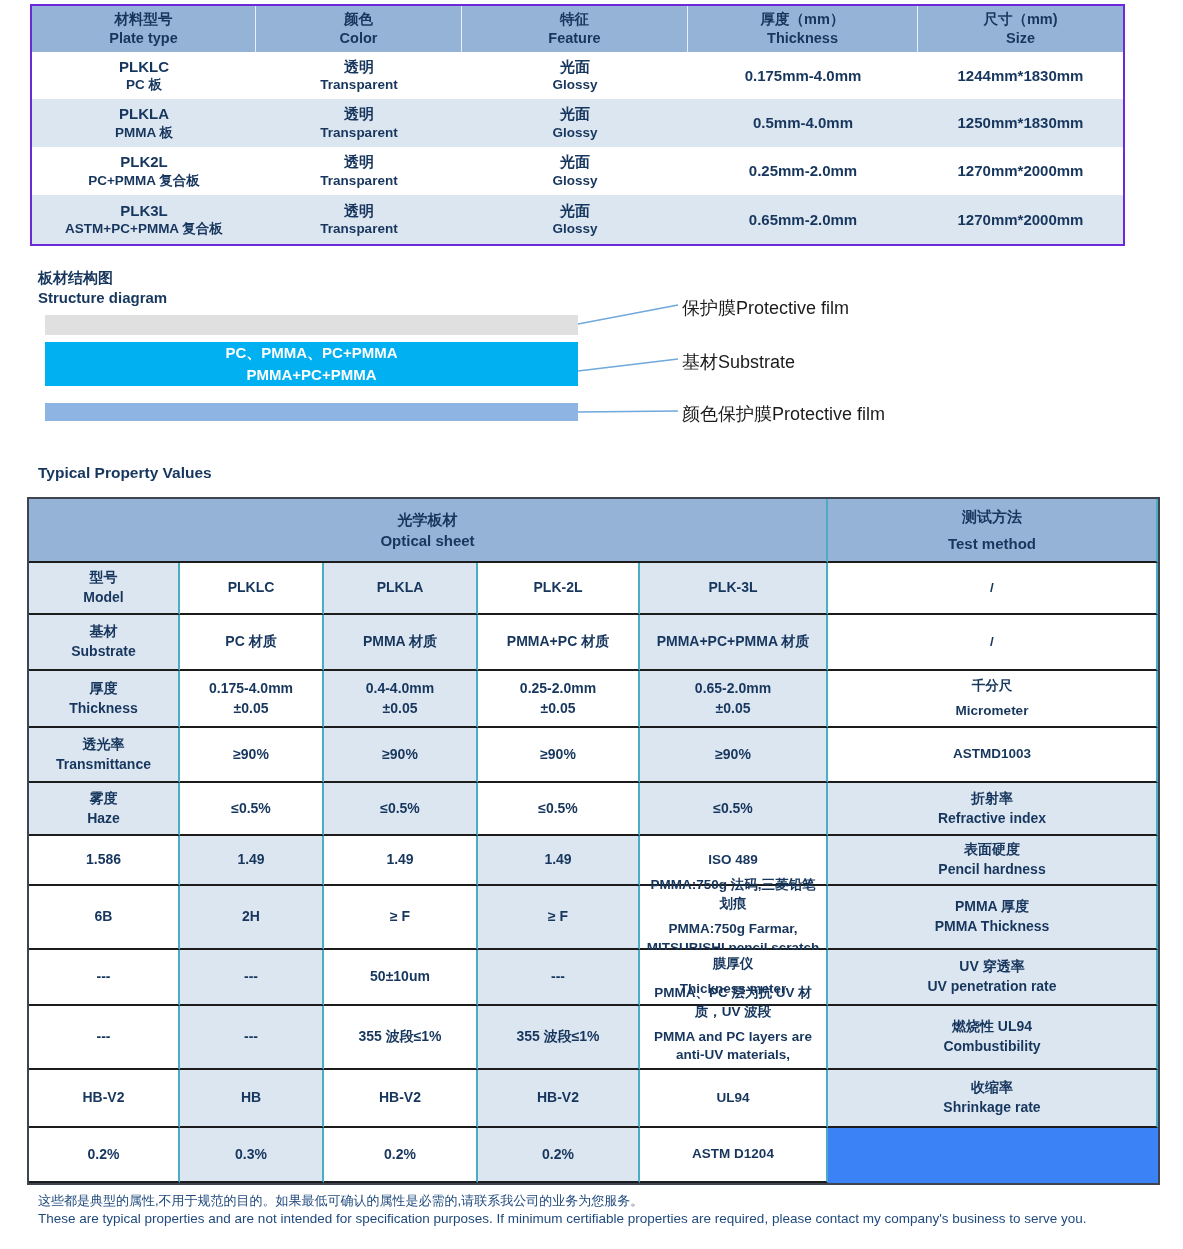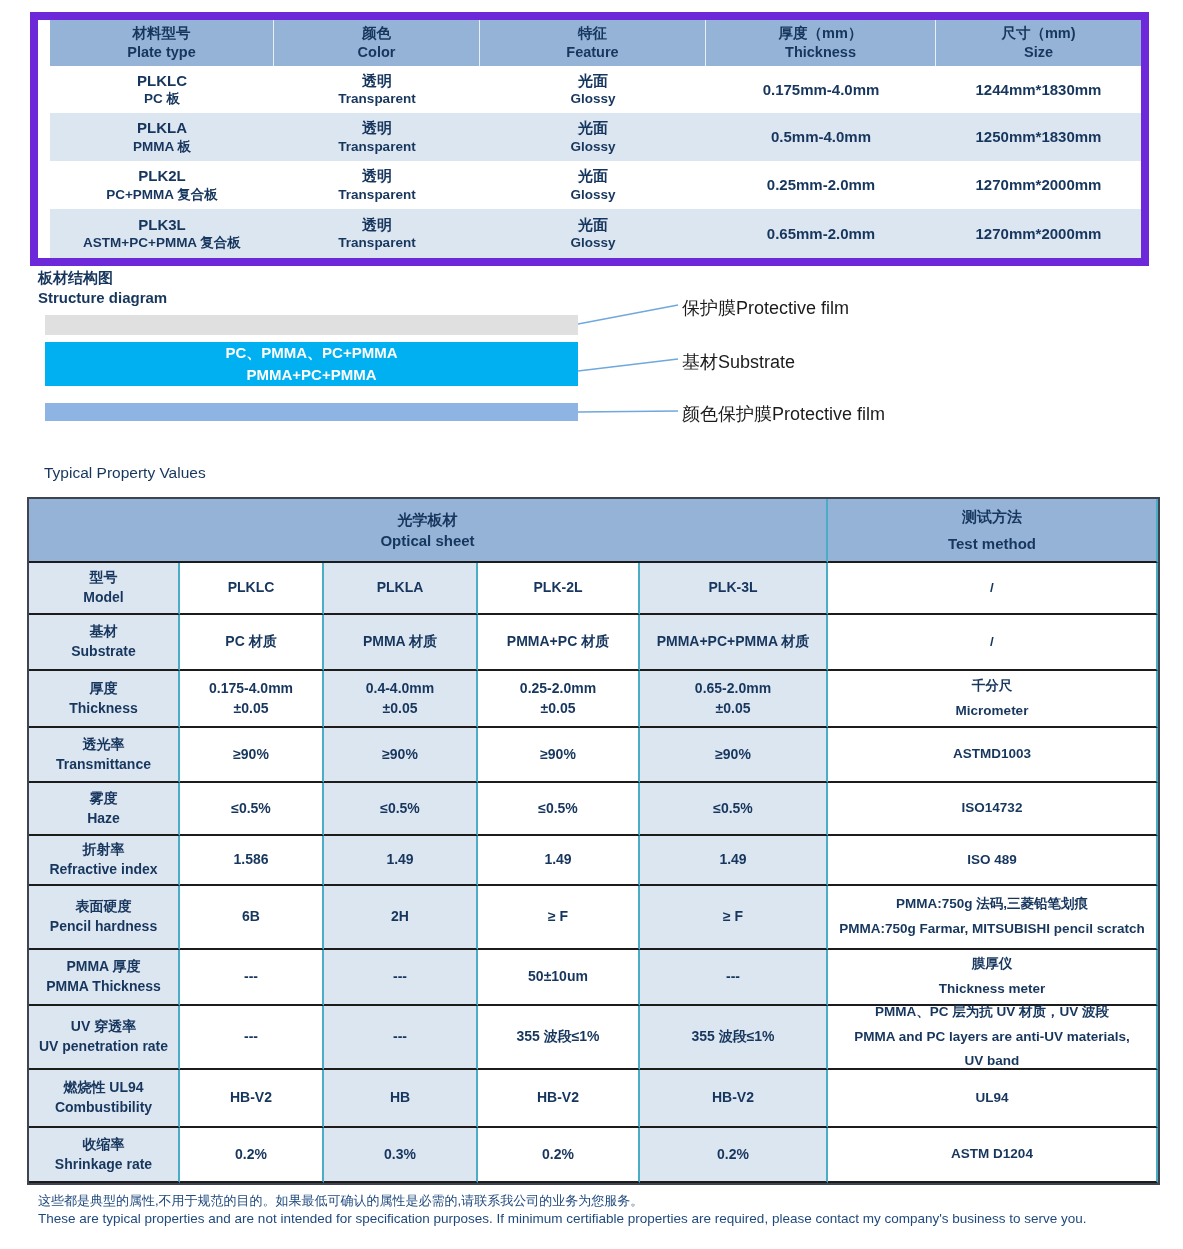--- a/index.html
+++ b/index.html
@@ -6,24 +6,24 @@
     --header_blue:#95B3D7; --row_light:#DCE6F1; --navy_text:#17365D;
     --cyan_bar:#00B0F0; --gray_bar:#E0E0E0; --bottom_bar:#8EB4E3;
     --grid_cyan:#4BACC6; --grid_dark:#1C1C1C; --leader_line:#6FA8DC;
     --footer_text:#1F497D;
   }
   html,body{margin:0;padding:0;background:#fff;}
   body{font-family:"Liberation Sans","DejaVu Sans",sans-serif;color:var(--navy_text);}
   #page{position:relative;width:1183px;height:1249px;background:#fff;overflow:hidden;}
 
   
-  .spec-table{position:absolute;left:30px;top:12px;display:grid;
+  .spec-table{position:absolute;left:30px;top:4px;display:grid;
     grid-template-columns:224px 206px 226px 230px 205px;
     grid-template-rows:46px 47px 48px 48px 49px;
-    border:8px solid #6d28d9;background:#fff;padding-left:12px;}
+    border:2px solid #6d28d9;background:#fff;}
   .spec-table>div{display:flex;flex-direction:column;justify-content:center;align-items:center;
     text-align:center;font-weight:bold;line-height:1.3;}
   .sh{background:var(--header_blue);border-right:1px solid #E8EEF7;font-size:14.5px;}
   .sh.hlast{border-right:none;}
   .sc{background:#fff;font-size:14.5px;}
   .sc.alt{background:var(--row_light);}
   .sc div:first-child{font-size:15px;}
   .sc div:nth-child(2){font-size:13.5px;}
 
   
@@ -31,21 +31,21 @@
   .bar{position:absolute;left:45px;width:533px;}
   .bar-top{top:315px;height:20px;background:var(--gray_bar);}
   .bar-mid{top:342px;height:44px;background:var(--cyan_bar);display:flex;flex-direction:column;
     justify-content:center;align-items:center;color:#fff;font-weight:bold;font-size:15px;line-height:1.5;}
   .bar-bot{top:403px;height:18px;background:var(--bottom_bar);}
   .leader-svg{position:absolute;left:578px;top:292px;}
   .layer-label{position:absolute;left:682px;color:#1B1B1B;font-size:18px;white-space:nowrap;}
   .ll-1{top:296px;} .ll-2{top:350px;} .ll-3{top:402px;}
 
   
-  .prop-heading{position:absolute;left:44px;top:464px;font-weight:normal;font-size:15.5px;}
+  .prop-heading{position:absolute;left:38px;top:464px;font-weight:bold;font-size:15.5px;}
   .prop-table{position:absolute;left:27px;top:497px;display:grid;
     grid-template-columns:151px 144px 154px 162px 188px 330px;
     grid-template-rows:64px 52px 56px 57px 55px 53px 50px 64px 56px 64px 58px 55px;
     border:2px solid #3E4450;background:#3b82f6;}
   .prop-table>div{display:flex;flex-direction:column;justify-content:center;align-items:center;
     text-align:center;font-weight:bold;color:var(--navy_text);
     border-right:2px solid var(--grid_cyan);border-bottom:2px solid var(--grid_dark);
     line-height:1.4;padding:2px 6px;box-sizing:border-box;}
   .ph{background:var(--header_blue);font-size:15px;border-bottom:3px solid #0B0B0B;}
   .main-h{grid-column:1 / span 5;}
@@ -282,23 +282,20 @@
       </div>
       <div class="pc tint">
         <div>≤0.5%</div>
       </div>
       <div class="pc white">
         <div>≤0.5%</div>
       </div>
       <div class="pc tint">
         <div>≤0.5%</div>
       </div>
-      <div class="pc test white colend">
-        <div>ISO14732</div>
-      </div>
       <div class="pc lab">
         <div>折射率</div>
         <div>Refractive index</div>
       </div>
       <div class="pc white">
         <div>1.586</div>
       </div>
       <div class="pc tint">
         <div>1.49</div>
       </div>

